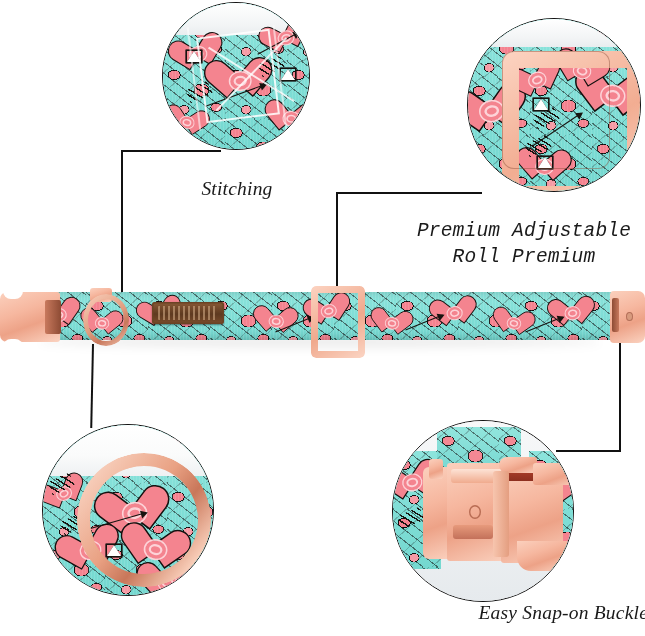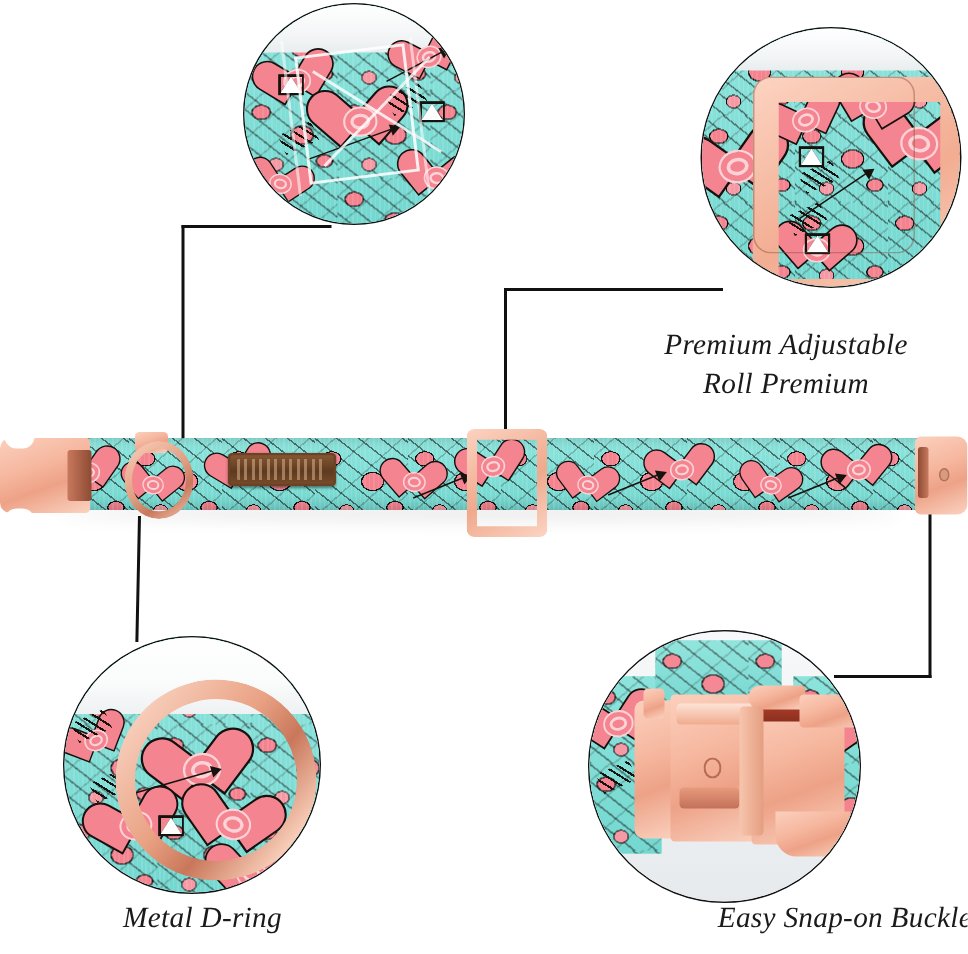--- a/index.html
+++ b/index.html
@@ -4,21 +4,21 @@
 <style>
   html,body{margin:0;padding:0;background:#ffffff;}
   body{width:645px;height:636px;overflow:hidden;
        font-family:"Liberation Serif","DejaVu Serif",serif;}
   #stage{position:relative;width:645px;height:636px;background:#fff;}
 
   
   .label{position:absolute;font-style:italic;color:#1a1a1a;
          font-size:19.5px;line-height:26px;letter-spacing:.2px;}
   #lbl-stitch{left:112px;top:176px;width:250px;text-align:center;}
-  #lbl-roll{left:405px;top:218px;width:238px;text-align:center;}
+  #lbl-roll{left:405px;top:218px;width:238px;text-align:center;font-family:Liberation Mono, monospace;}
   #lbl-dring{left:20px;top:600px;width:230px;text-align:center;}
   #lbl-snap{left:380px;top:600px;width:268px;text-align:right;}
 
   
   .ln{position:absolute;background:#111;}
   #ln1h{left:121px;top:150px;width:100px;height:2px;}
   #ln1v{left:121px;top:150px;width:2px;height:156px;}
   #ln2h{left:336px;top:192px;width:146px;height:2px;}
   #ln2v{left:336px;top:192px;width:2px;height:110px;}
   #ln3v{left:92px;top:344px;width:2px;height:84px;transform:rotate(1.2deg);
@@ -335,28 +335,26 @@
     </div>
 
     <div id="croll"></div>
 
     <div id="snapR" class="rg"></div>
     <div id="snapRd"></div>
     <div id="snapRhole"></div>
   </div>
 
   <div class="label" id="lbl-stitch">
+    <div>Stitching</div>
   </div>
 
   <div class="label" id="lbl-roll">
     <div>Premium Adjustable</div>
     <div>Roll Premium</div>
   </div>
 
-  <div class="label" id="lbl-dring">
-    <div>Metal D-ring</div>
-  </div>
 
   <div class="label" id="lbl-snap">
     <div>Easy Snap-on Buckle</div>
   </div>
 
 </div>
 
 </body></html>

